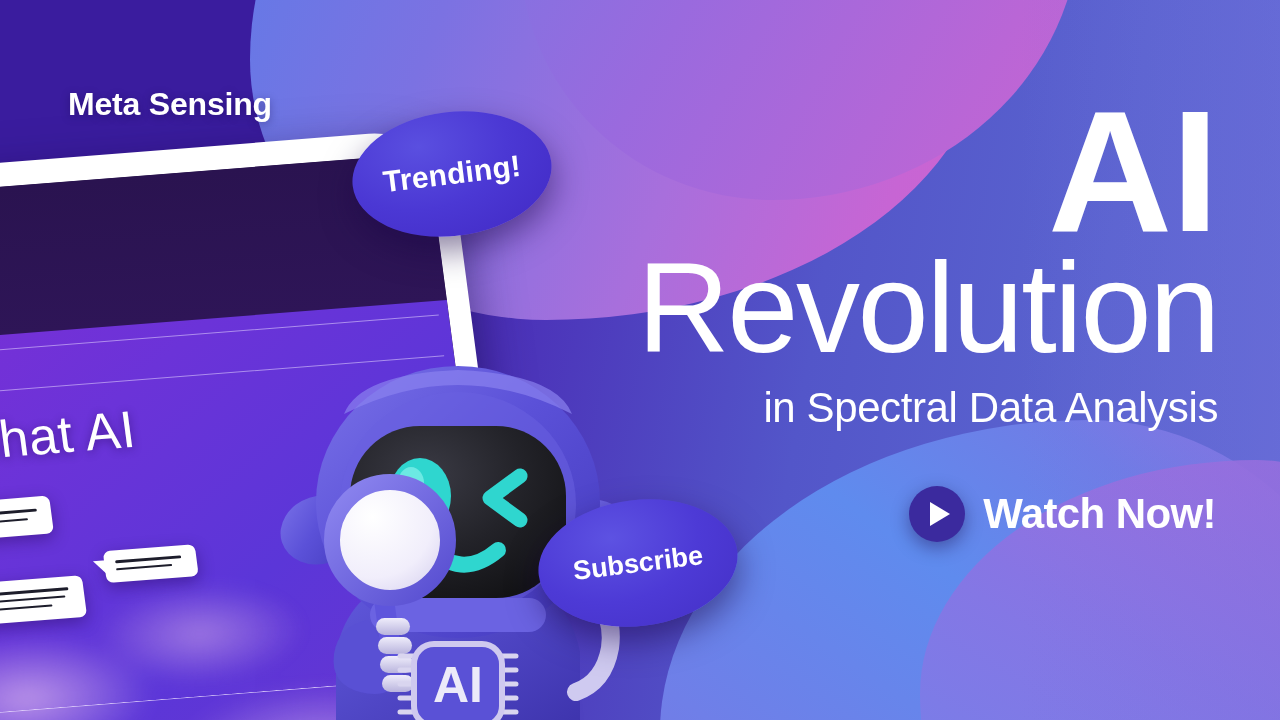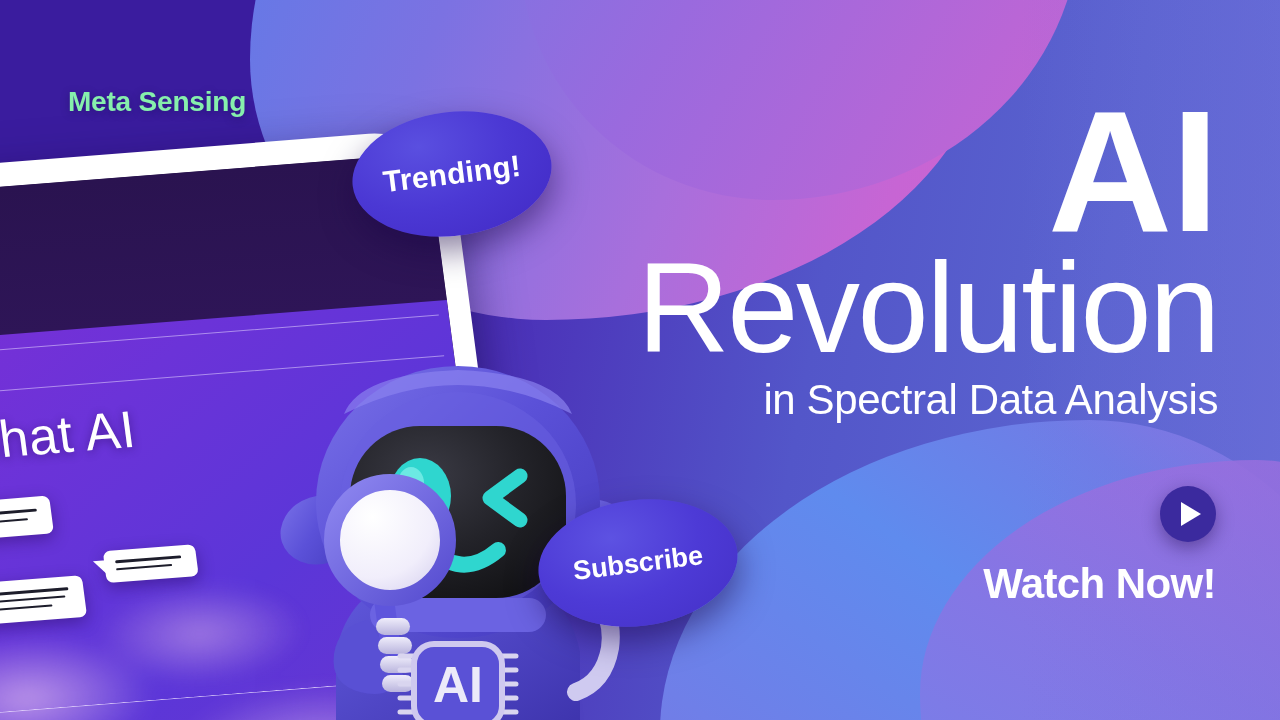--- a/index.html
+++ b/index.html
@@ -172,21 +172,21 @@
     width:200px; height:126px;
     background:radial-gradient(ellipse at 38% 28%, #5d52e2 0%, #4d3ad6 50%, #4430c6 100%);
     transform:rotate(-7deg);
     font-size:27px;
   }
   .badge span { transform:rotate(0deg); display:inline-block; }
 
   
   #brand {
     position:absolute; left:68px; top:86px;
-    color:#86efac; font-size:28px; font-weight:700;
+    color:#ffffff; font-size:32px; font-weight:700;
     letter-spacing:-.2px;
     text-shadow:0 2px 8px rgba(20,0,60,.35);
   }
   #headline {
     position:absolute;
     right:62px; top:96px;
     width:720px;
     text-align:right;
     color:#fff;
   }
@@ -198,25 +198,25 @@
   #title-rev {
     font-size:128px; line-height:1.02;
     font-weight:400; letter-spacing:-2.4px;
     display:block;
     margin-top:-4px;
   }
   #subtitle {
     display:block;
     font-size:42px; font-weight:400;
     letter-spacing:-.4px;
-    margin-top:2px;
+    margin-top:10px;
   }
   #cta {
     position:absolute; right:64px; top:486px;
-    display:flex; align-items:flex-end; gap:18px;flex-direction:column;
+    display:flex; align-items:center; gap:18px;
   }
   #play-circle {
     width:56px; height:56px; border-radius:50%;
     background:#3b2a9e;
     display:flex; align-items:center; justify-content:center;
     box-shadow:0 6px 18px rgba(20,0,60,.4);
   }
   #play-tri {
     width:0; height:0;
     border-style:solid;

